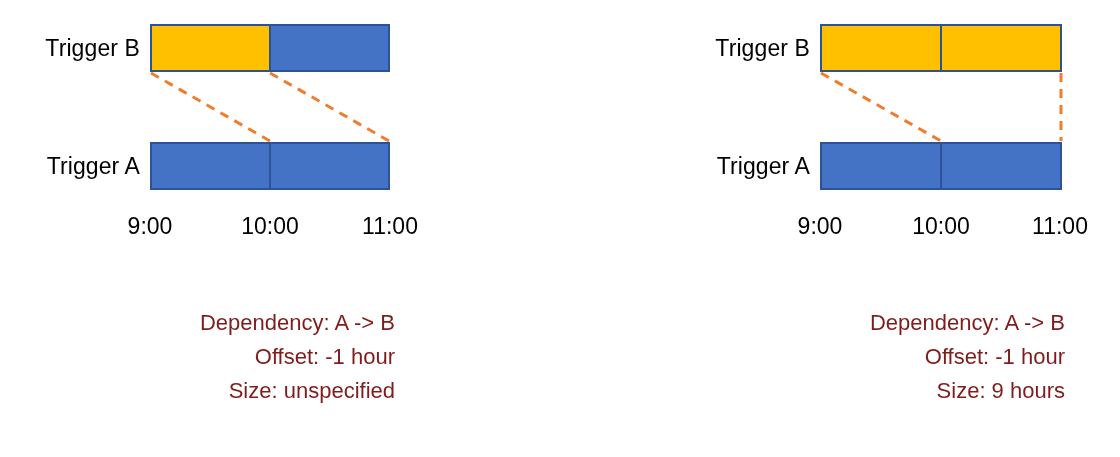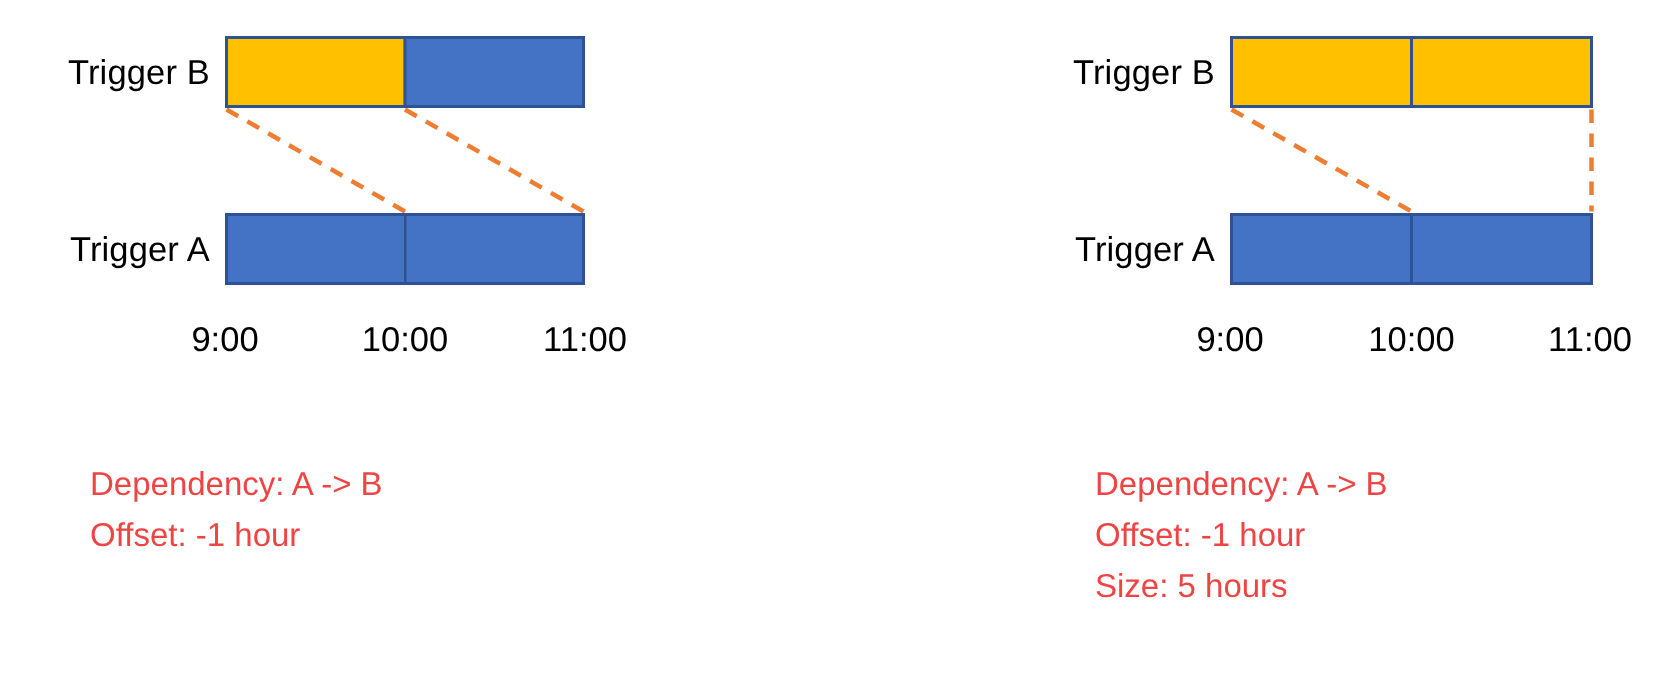--- a/index.html
+++ b/index.html
@@ -89,23 +89,24 @@
     line-height: 30px;
     text-align: left;
     transform: translateX(-50%);
     white-space: nowrap;
     color: #000000;
   }
 
   
   .caption {
     position: absolute;
+    text-align: right;
     font-size: 22px;
     line-height: 34px;
-    color: #ef4444;
+    color: #7f1d1d;
     white-space: nowrap;
   }
   .caption .cap-line { display: block; }
 </style>
 </head>
 <body>
 
 <div class="canvas">
 
   <div class="panel" id="panel-left">
@@ -129,20 +130,21 @@
 
     <div class="axis" style="left:0; top:211px; width:560px;">
       <span class="tick" style="left:150px;">9:00</span>
       <span class="tick" style="left:270px;">10:00</span>
       <span class="tick" style="left:390px;">11:00</span>
     </div>
 
     <div class="caption" style="left:60px; top:306px; width:335px;">
       <span class="cap-line">Dependency: A -&gt; B</span>
       <span class="cap-line">Offset: -1 hour</span>
+      <span class="cap-line">Size: unspecified</span>
     </div>
   </div>
 
   <div class="panel" id="panel-right">
 
     <svg class="connectors" viewBox="0 0 560 457">
       <line x1="261" y1="73" x2="381" y2="141" stroke="#ED7D31" stroke-width="3" stroke-dasharray="9 7"></line>
       <line x1="501" y1="73" x2="501" y2="141" stroke="#ED7D31" stroke-width="3" stroke-dasharray="9 7"></line>
     </svg>
 
@@ -160,17 +162,17 @@
 
     <div class="axis" style="left:0; top:211px; width:560px;">
       <span class="tick" style="left:260px;">9:00</span>
       <span class="tick" style="left:381px;">10:00</span>
       <span class="tick" style="left:500px;">11:00</span>
     </div>
 
     <div class="caption" style="left:170px; top:306px; width:335px;">
       <span class="cap-line">Dependency: A -&gt; B</span>
       <span class="cap-line">Offset: -1 hour</span>
-      <span class="cap-line">Size: 5 hours</span>
+      <span class="cap-line">Size: 9 hours</span>
     </div>
   </div>
 
 </div>
 
 </body></html>

